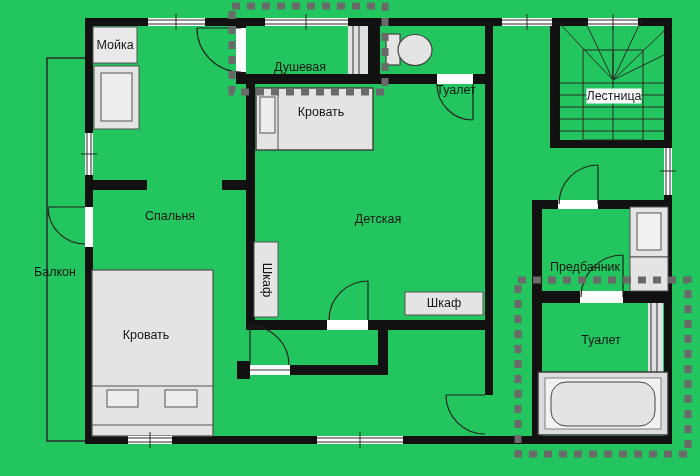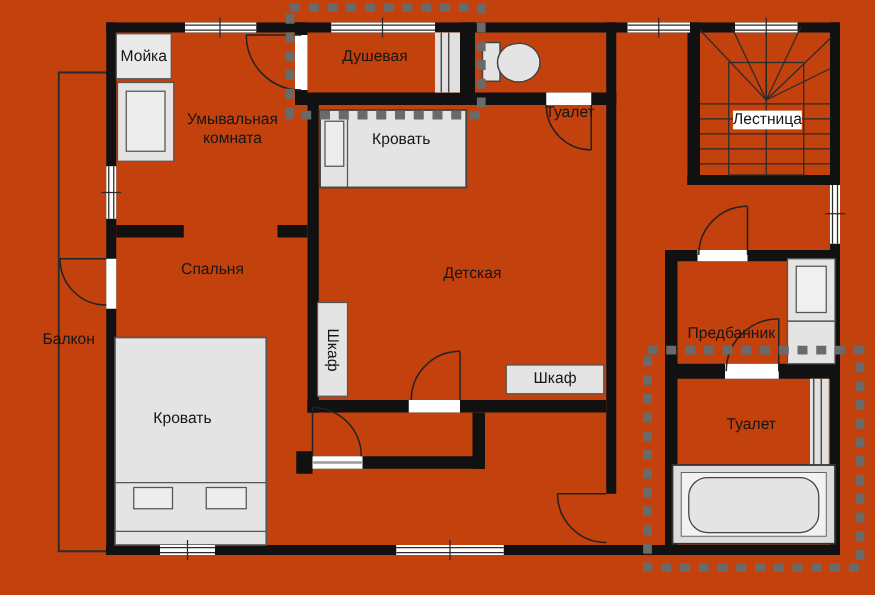--- a/index.html
+++ b/index.html
@@ -1,17 +1,17 @@
 <!DOCTYPE html>
 <html><head>
 <meta charset="utf-8">
 <title>Floor Plan</title>
 <style>
   html,body{margin:0;padding:0;background:#ffffff;}
-  #stage{position:relative;width:700px;height:476px;background:#c2410c;overflow:hidden;
+  #stage{position:relative;width:700px;height:476px;background:#22c55e;overflow:hidden;
          font-family:"Liberation Sans", sans-serif;}
   #plan-svg{position:absolute;left:0;top:0;}
   .lbl{position:absolute;transform:translate(-50%,-50%);font-size:12.5px;color:#161616;
        white-space:nowrap;text-align:center;line-height:1.2;}
   .lbl.wrap{white-space:normal;width:102px;}
   .lbl.vert{transform:translate(-50%,-50%) rotate(90deg);}
   .lbl.boxed{background:#ffffff;padding:0 0;}
 </style>
 </head>
 <body>
@@ -226,22 +226,21 @@
     </g>
   </g>
 
   <g fill="none" stroke="#6a6a6a" stroke-width="7" stroke-dasharray="8 7">
     <rect x="232" y="6" width="153" height="86"></rect>
     <rect x="518" y="280" width="170" height="174"></rect>
   </g>
 </svg>
 
   <div class="lbl" style="left:115px;top:45px;">Мойка</div>
-  <div class="lbl wrap" style="left:186px;top:103px;">Умывальная комната</div>
-  <div class="lbl" style="left:300px;top:45px;">Душевая</div>
+  <div class="lbl" style="left:300px;top:67px;">Душевая</div>
   <div class="lbl" style="left:456px;top:62px;margin-top:28px;">Туалет</div>
   <div class="lbl boxed" style="left:614px;top:96px;">Лестница</div>
   <div class="lbl" style="left:321px;top:112px;">Кровать</div>
   <div class="lbl" style="left:378px;top:197px;margin-top:22px;">Детская</div>
   <div class="lbl" style="left:170px;top:216px;">Спальня</div>
   <div class="lbl" style="left:55px;top:272px;text-align:right;">Балкон</div>
   <div class="lbl vert" style="left:266px;top:280px;">Шкаф</div>
   <div class="lbl" style="left:444px;top:303px;">Шкаф</div>
   <div class="lbl" style="left:146px;top:335px;">Кровать</div>
   <div class="lbl" style="left:585px;top:238px;margin-top:29px;">Предбанник</div>

